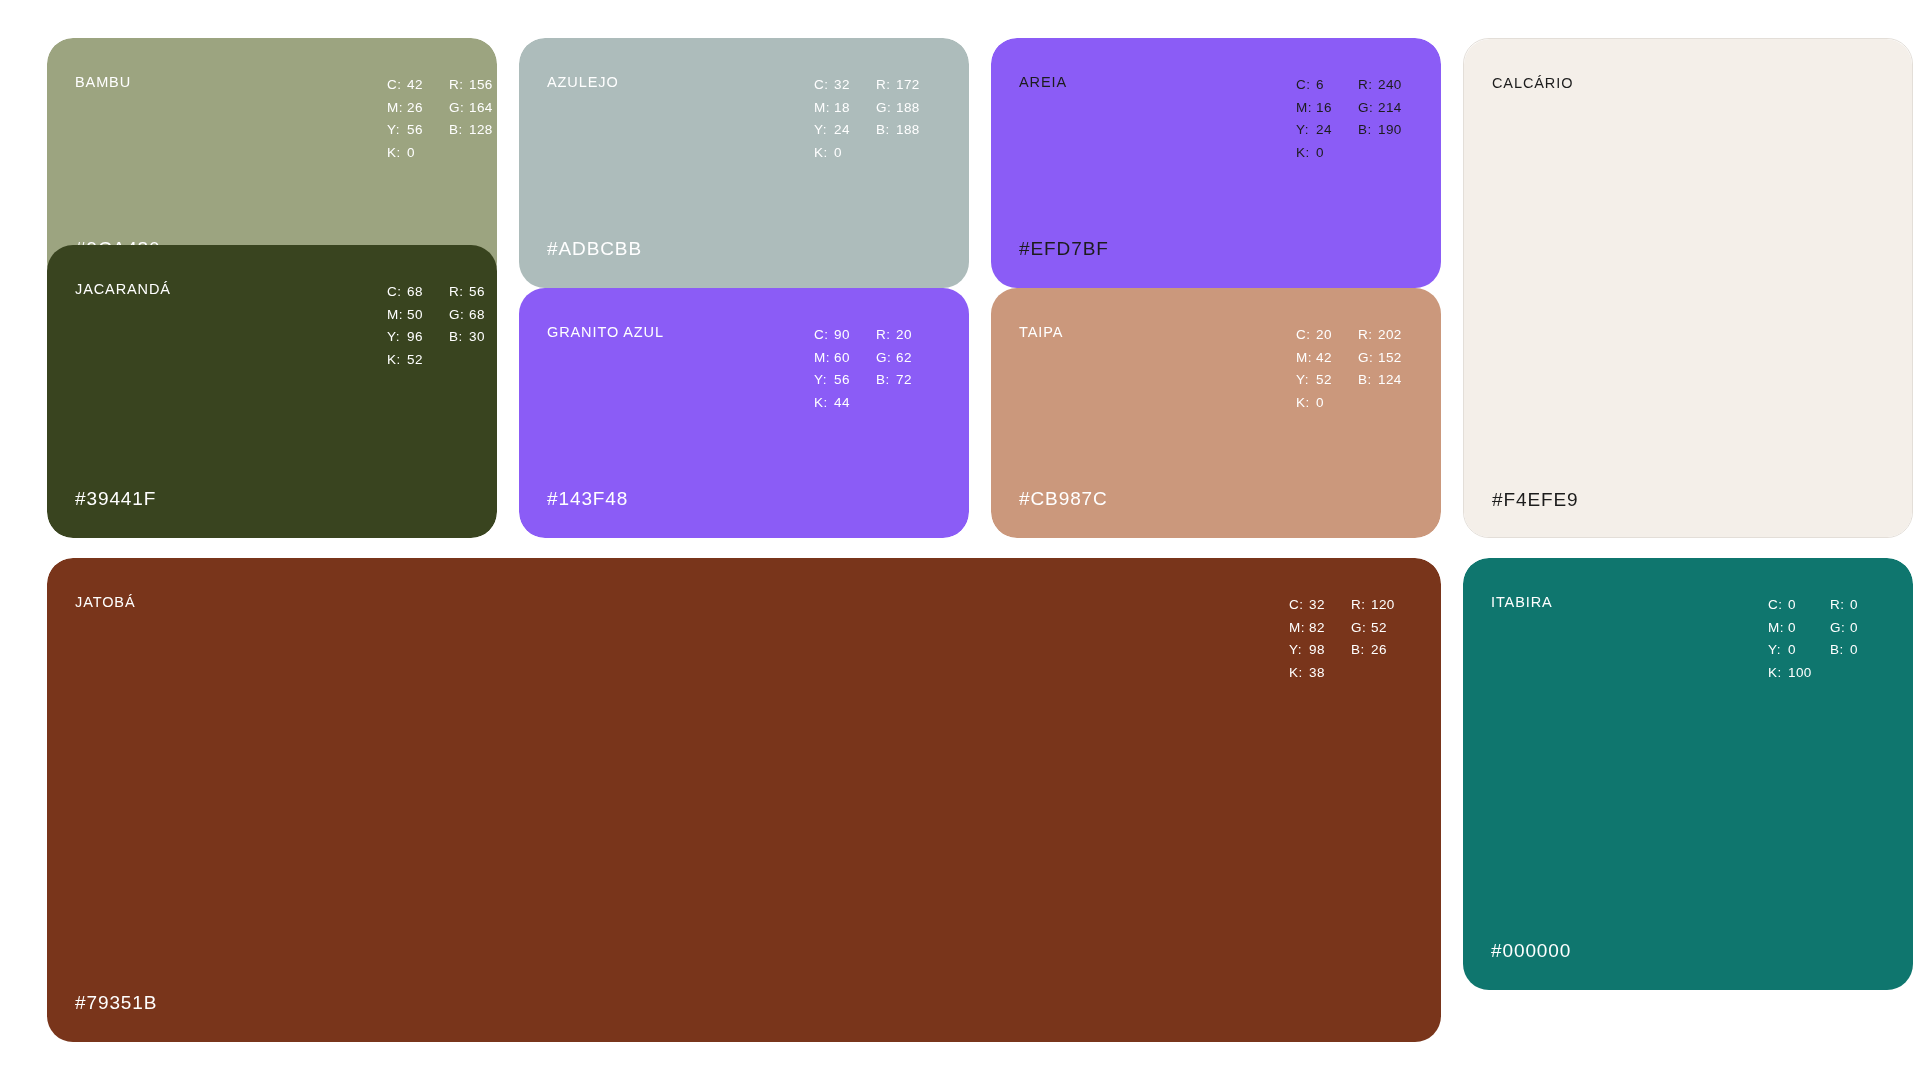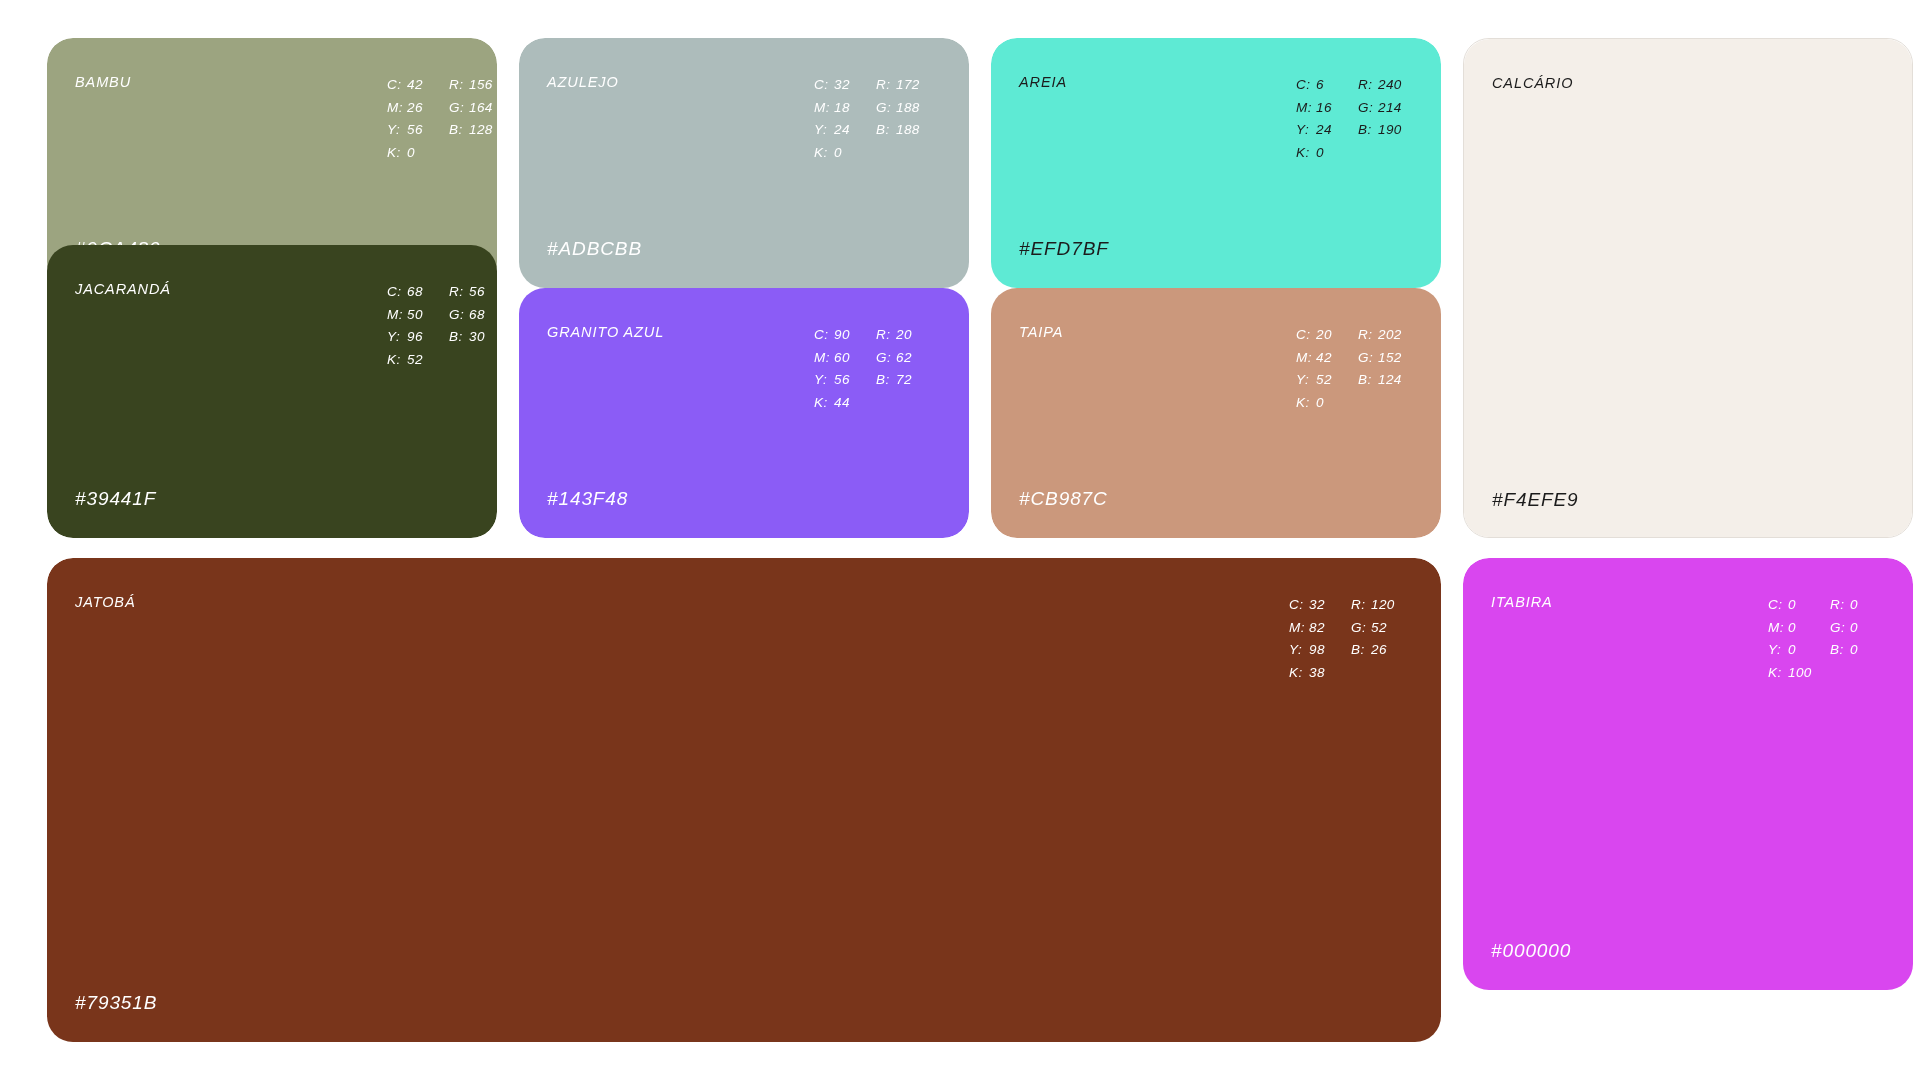--- a/index.html
+++ b/index.html
@@ -10,21 +10,20 @@
     background: #FFFFFF;
     font-family: "Liberation Sans", sans-serif;
     overflow: hidden;
   }
 
   .palette-board {
     position: relative;
     width: 1920px;
     height: 1080px;
     padding: 38px 59px;
-    font-style: italic;
   }
 
   
   .card {
     position: absolute;
     border-radius: 26px;
     overflow: hidden;
   }
 
   
@@ -257,21 +256,21 @@
               <span class="num">72</span>
             </div>
         </div>
       </div>
       <div class="swatch-hex">#143F48</div>
     </div>
   </div>
 
   <div class="card" id="card-areia" style="left:991px; top:38px; width:450px; height:500px;">
 
-    <div class="swatch top dark-text" id="sw-areia" style="height: 250px; background-color: #5eead4;">
+    <div class="swatch top dark-text" id="sw-areia" style="height: 250px; background-color: #8b5cf6;">
       <div class="swatch-name">AREIA</div>
       <div class="values" style="left:305px;">
         <div class="col cmyk">
           <div class="row">
               <span class="key">C:</span>
               <span class="num">6</span>
             </div>
           <div class="row">
               <span class="key">M:</span>
               <span class="num">16</span>
@@ -388,21 +387,21 @@
               <span class="num">26</span>
             </div>
         </div>
       </div>
       <div class="swatch-hex">#79351B</div>
     </div>
   </div>
 
   <div class="card" id="card-itabira" style="left:1463px; top:558px; width:450px; height:484px;">
 
-    <div class="swatch top light-text" id="sw-itabira" style="height: 432px; background-color: #d946ef;">
+    <div class="swatch top light-text" id="sw-itabira" style="height: 432px; background-color: #0f766e;">
       <div class="swatch-name">ITABIRA</div>
       <div class="values" style="left:305px;">
         <div class="col cmyk">
           <div class="row">
               <span class="key">C:</span>
               <span class="num">0</span>
             </div>
           <div class="row">
               <span class="key">M:</span>
               <span class="num">0</span>

